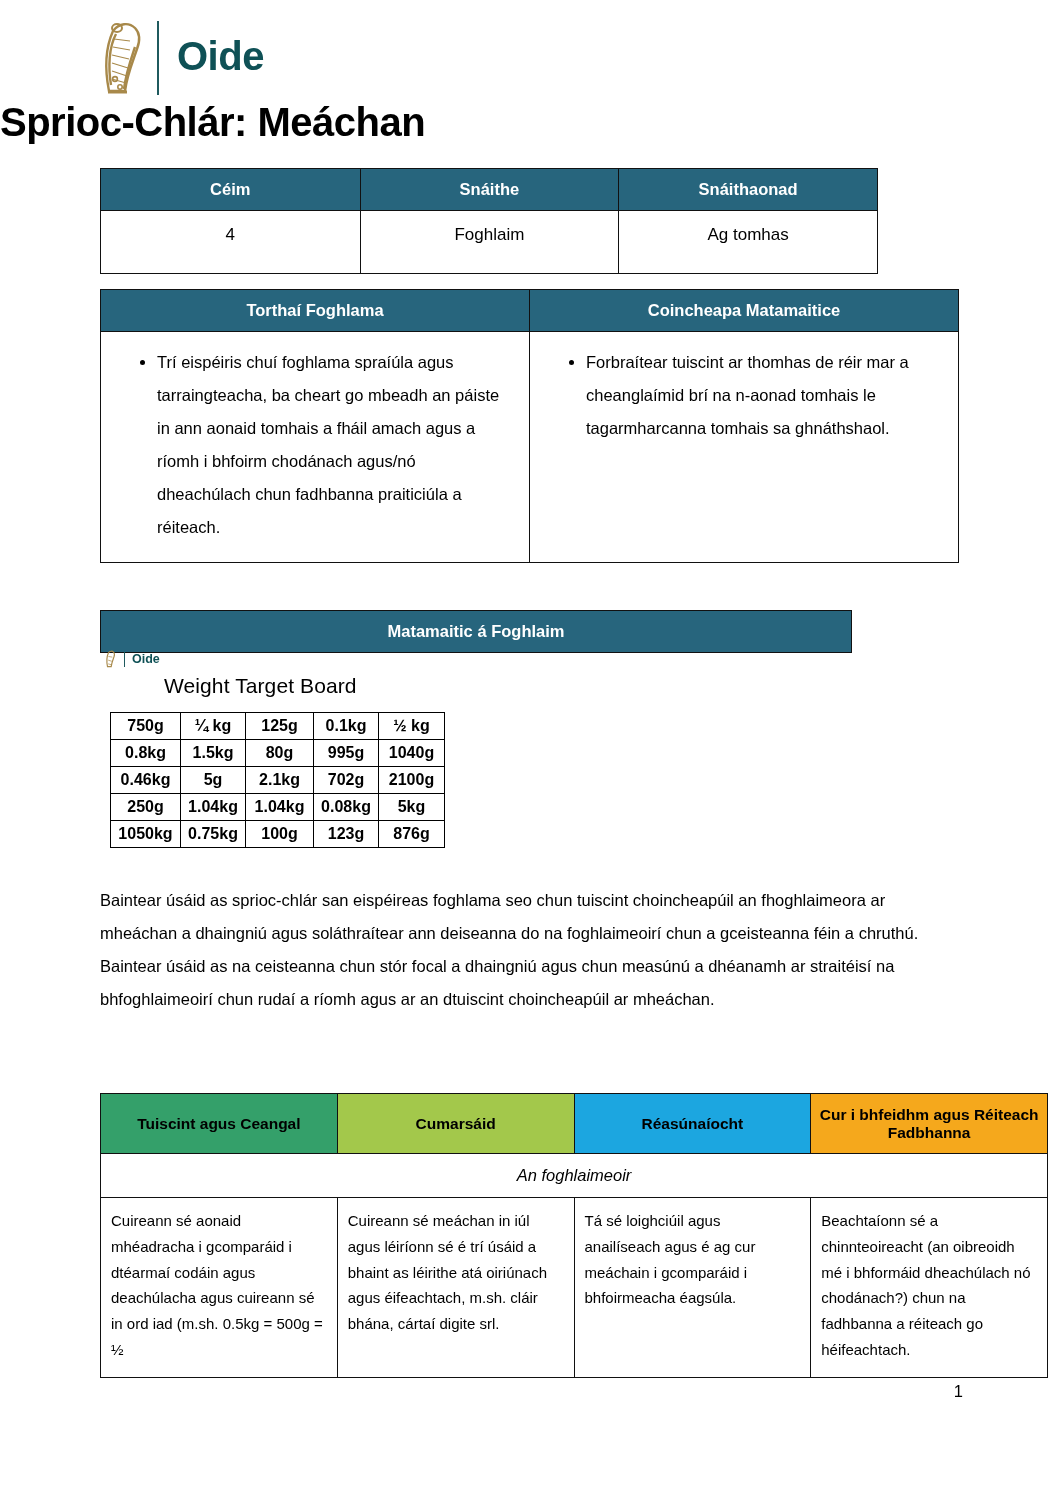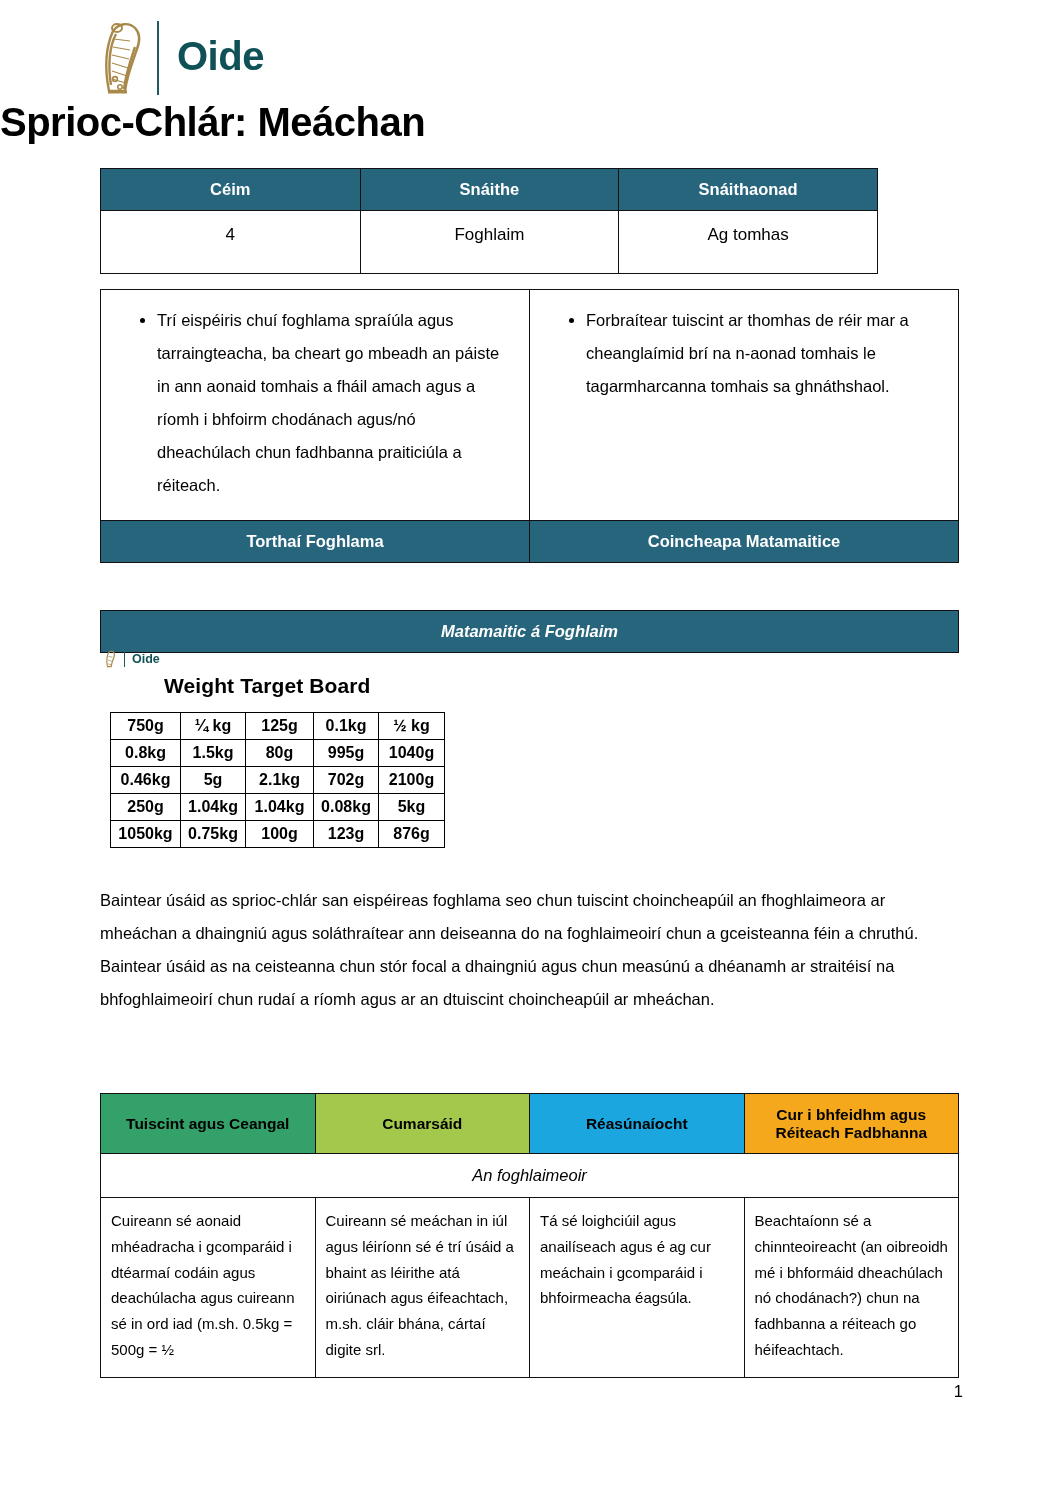--- a/index.html
+++ b/index.html
@@ -94,22 +94,21 @@
   }
   #table-outcomes ul {
     margin: 0;
     padding-left: 46px;
   }
   #table-outcomes li { margin: 0; }
 
   
   #table-banner {
     left: 100px; top: 610px;
-    width: 859px;
-    font-style: italic;
+    width: 752px;
   }
 
   
   .wtb {
     position: absolute;
     left: 104px; top: 650px;
     width: 360px;
   }
   .wtb-brand {
     display: flex;
@@ -122,21 +121,21 @@
     width: 1px; height: 15px; background: #1f5a5e;
   }
   .wtb-brand .word {
     font-size: 12.5px;
     font-weight: bold;
     color: #0f5156;
   }
   .wtb-title {
     margin: 6px 0 0 60px;
     font-size: 21px;
-    font-weight: bold;
+    font-weight: normal;
     letter-spacing: 0.1px;
   }
   .wtb-grid {
     margin: 14px 0 0 6px;
     border-collapse: collapse;
     table-layout: fixed;
   }
   .wtb-grid td {
     border: 1.4px solid #000;
     text-align: center;
@@ -158,21 +157,21 @@
     position: absolute;
     left: 100px; top: 884px;
     width: 862px;
     font-size: 16.5px;
     line-height: 2.0;
   }
 
   
   #table-skills {
     left: 100px; top: 1093px;
-    width: 859px;
+    width: 948px;
     padding-left: 9px;
   }
   #table-skills th.sk {
     font-weight: bold;
     font-size: 15.5px;
     text-align: center;
     padding: 10px 8px;
     vertical-align: middle;
     color: #000;
     height: 60px;
@@ -251,34 +250,34 @@
 </tbody>
   </table>
 
 <table class="doc-table" id="table-outcomes">
   <colgroup>
       <col style="width:50%">
       <col style="width:50%">
     </colgroup>
   <tbody>
       <tr>
+    <th class="teal-head">Torthaí Foghlama</th>
+    <th class="teal-head">Coincheapa Matamaitice</th>
+  </tr>
+  <tr>
     <td class="body">
       <ul>
         <li>Trí eispéiris chuí foghlama spraíúla agus tarraingteacha, ba cheart go mbeadh an páiste in ann aonaid tomhais a fháil amach agus a ríomh i bhfoirm chodánach agus/nó dheachúlach chun fadhbanna praiticiúla a réiteach.</li>
       </ul>
     </td>
     <td class="body">
       <ul>
         <li>Forbraítear tuiscint ar thomhas de réir mar a cheanglaímid brí na n-aonad tomhais le tagarmharcanna tomhais sa ghnáthshaol.</li>
       </ul>
     </td>
-  </tr>
-  <tr>
-    <th class="teal-head">Torthaí Foghlama</th>
-    <th class="teal-head">Coincheapa Matamaitice</th>
   </tr>
 </tbody>
   </table>
 
 <table class="doc-table" id="table-banner">
   <tbody>
       <tr>
     <th class="teal-head">Matamaitic á Foghlaim</th>
   </tr>
 </tbody>

